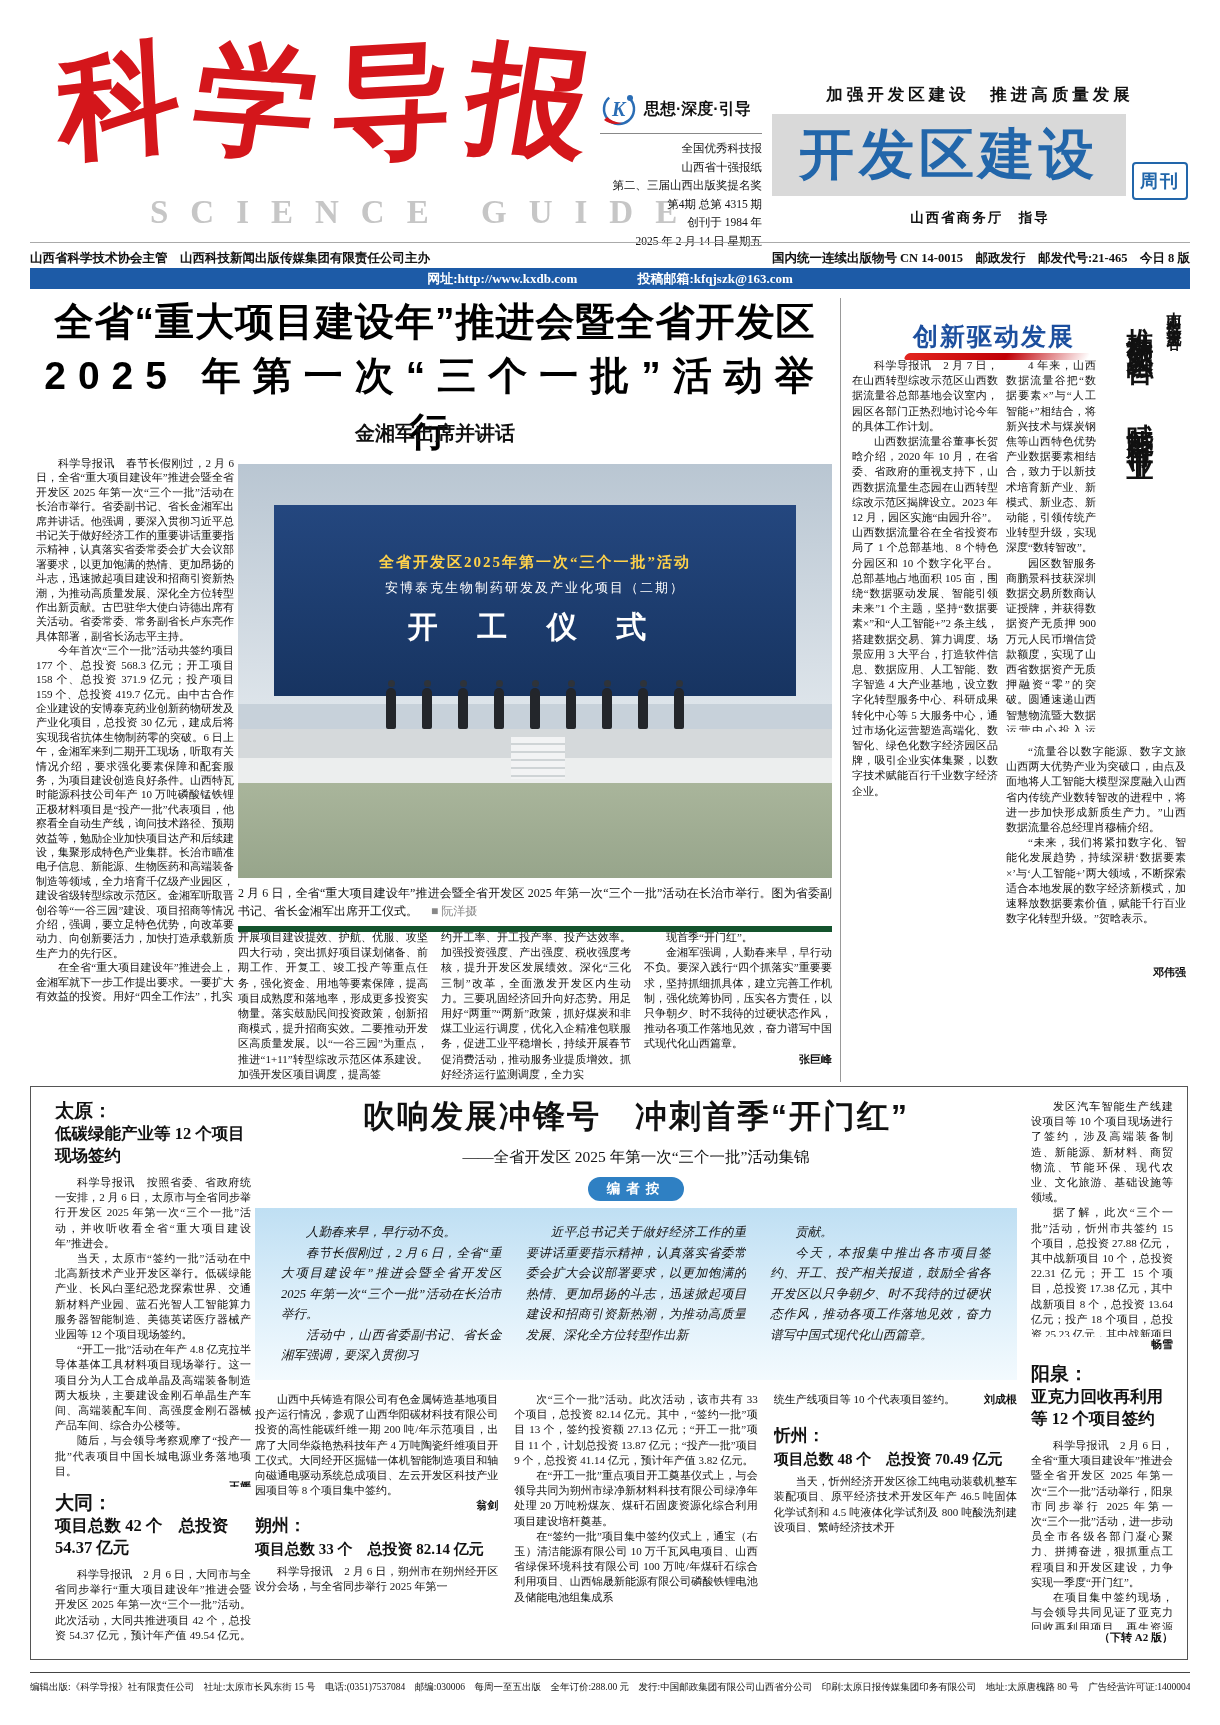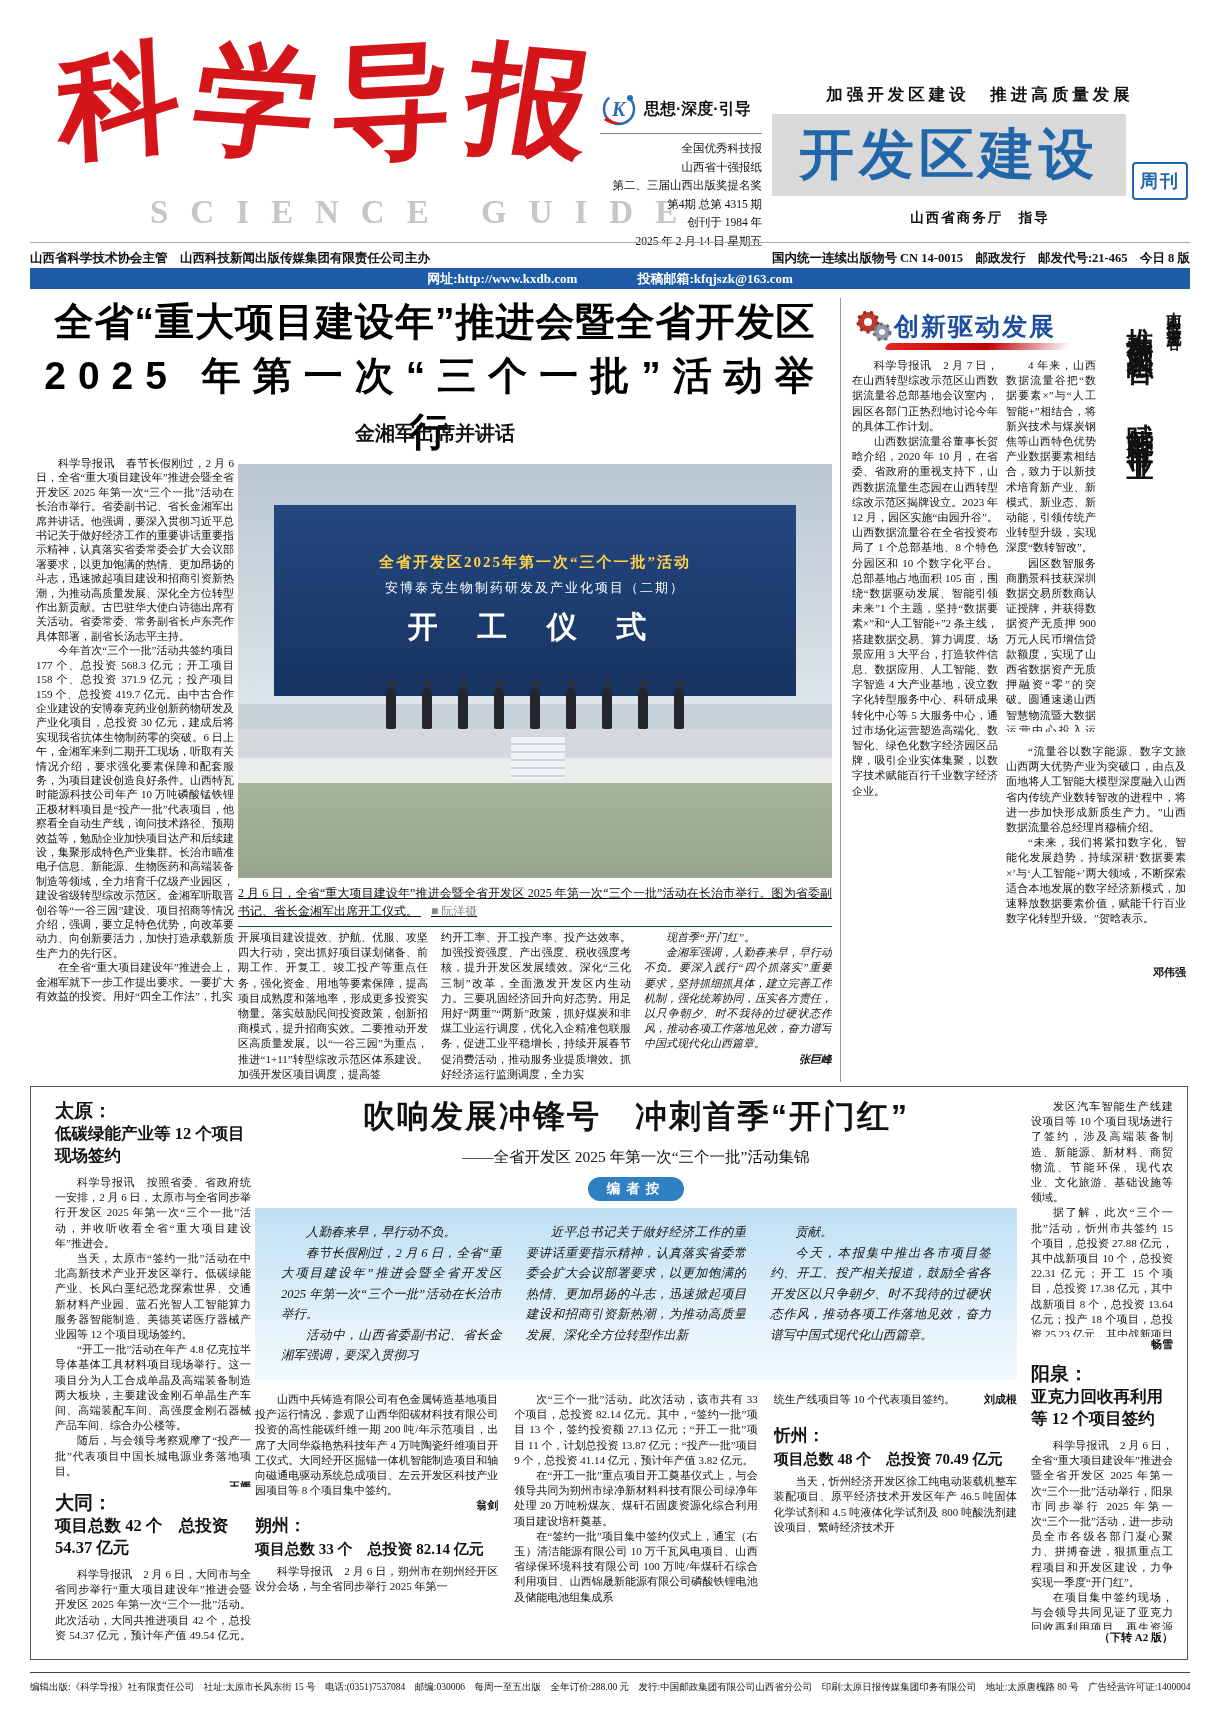--- a/index.html
+++ b/index.html
@@ -45,29 +45,29 @@
   .ph-l1{color:#ffd24a;font-size:15px;font-weight:bold;letter-spacing:2px;text-indent:0;}
   .ph-l2{color:#fff;font-size:13px;letter-spacing:2px;text-indent:0;}
   .ph-l3{color:#fff;font-size:30px;font-weight:bold;letter-spacing:16px;text-indent:0;margin-top:3px;}
   .ph-people{position:absolute;left:8%;right:8%;top:52%;height:12%;display:flex;justify-content:center;gap:26px;align-items:flex-end;}
   .person{width:10px;height:82%;background:#23262b;border-radius:5px 5px 2px 2px;}
   .person::before{content:"";display:block;width:7px;height:7px;border-radius:50%;background:#2e333a;margin:-8px auto 1px;}
   .ph-stage{position:absolute;top:64%;height:8%;width:100%;background:#d5d9db;}
   .ph-skirt{position:absolute;top:71%;height:6%;width:100%;background:#eceeee;}
   .ph-ground{position:absolute;top:77%;bottom:0;width:100%;background:linear-gradient(180deg,#a9b59b,#97a58b);}
   .ph-steps{position:absolute;left:46%;top:66%;width:9%;height:10%;background:repeating-linear-gradient(180deg,#f2f3f4 0 6px,#cfd4d6 6px 8px);}
-  .caption{left:238px;top:884px;width:594px;font-size:12px;line-height:18px;text-align:justify;border-bottom:1px solid #14532d;padding-bottom:6px;text-decoration:underline;}
+  .caption{left:238px;top:884px;width:594px;font-size:12px;line-height:18px;text-align:justify;border-bottom:6px solid #14532d;padding-bottom:6px;}
   .credit{color:#888;margin-left:10px;white-space:nowrap;}
   .lead-col2{left:238px;top:930px;width:190px;height:152px;}
   .lead-col3{left:441px;top:930px;width:190px;height:152px;}
-  .lead-col4{left:644px;top:930px;width:188px;height:152px;font-style:italic;}
+  .lead-col4{left:644px;top:930px;width:188px;height:152px;}
   .vrule-main{left:840px;top:298px;width:1px;height:784px;background:#999;}
 
   
-  .f-logo{left:854px;top:304px;width:280px;height:44px;display:flex;align-items:center;gap:0;}
+  .f-logo{left:854px;top:304px;width:280px;height:44px;display:flex;align-items:center;gap:16px;flex-direction:column;}
   .f-logo-text{position:relative;font-size:25px;font-weight:900;color:#1d4f9e;letter-spacing:2px;}
   .f-logo-text::after{content:"";position:absolute;left:-8px;right:-14px;bottom:-7px;height:7px;background:linear-gradient(90deg,#e2251f,#c00007 55%,rgba(220,0,0,0));transform:skewX(-30deg);border-radius:4px;}
   .f-kicker{left:1164px;top:300px;height:170px;writing-mode:vertical-rl;text-orientation:upright;font-size:15px;font-weight:bold;letter-spacing:4px;}
   .f-vtitle{left:1100px;top:306px;height:440px;width:58px;writing-mode:vertical-rl;text-orientation:upright;font-weight:900;font-size:27px;letter-spacing:6px;}
   .f-vtitle span:last-child{margin-top:24px;}
   .f-col1{left:852px;top:358px;width:146px;height:622px;}
   .f-col2a{left:1006px;top:358px;width:90px;height:374px;}
   .f-col2b{left:1006px;top:744px;width:180px;height:236px;display:flex;flex-direction:column;}
   .f-col2b .flow{flex:1;overflow:hidden;}
 

